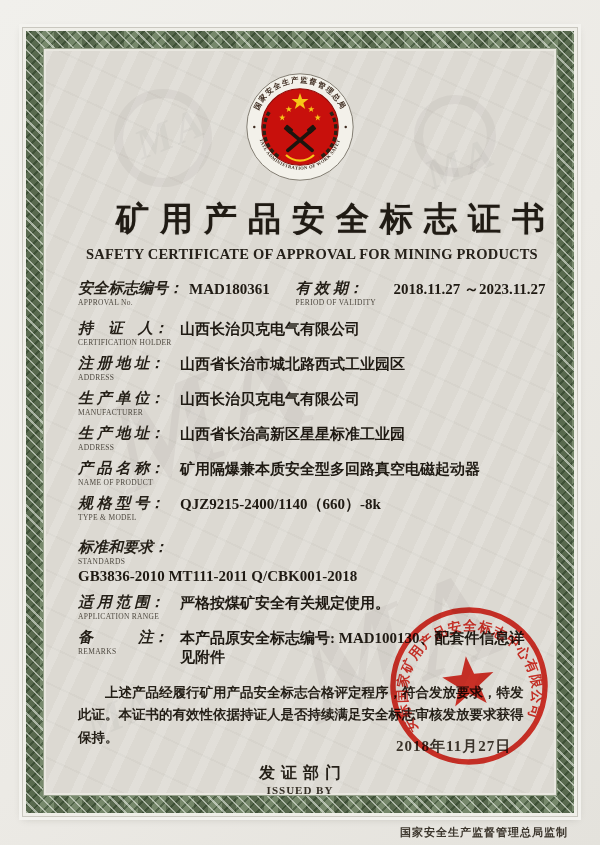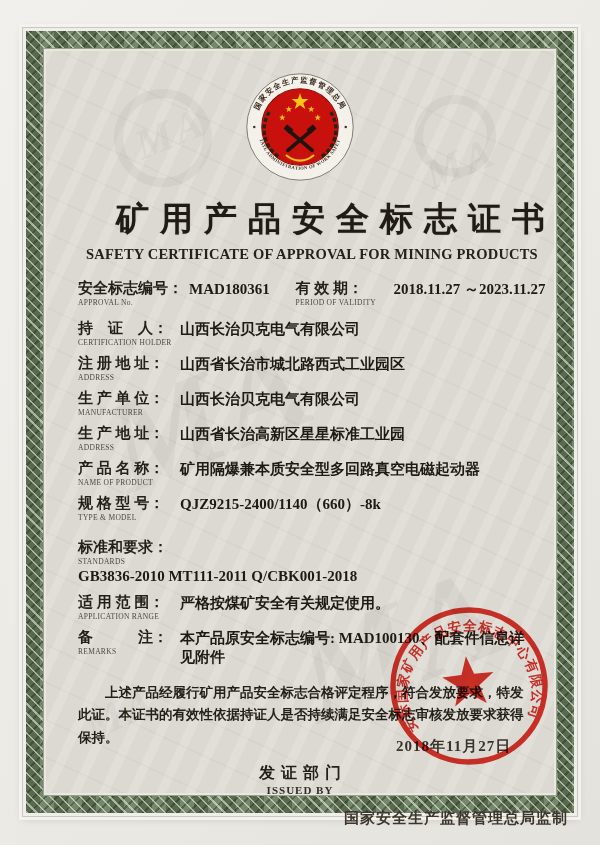--- a/index.html
+++ b/index.html
@@ -47,21 +47,21 @@
     text-indent:11px;
   }
   .title-en{
     text-align:center;font-size:14.5px;font-weight:bold;letter-spacing:.2px;
     margin-top:4px;color:#26211a;margin-left:24px;
   }
   
   .fields{padding:16px 28px 0 34px;position:relative;z-index:2;}
   .row{display:flex;align-items:flex-start;margin-bottom:7px;}
   .lbl{flex:0 0 auto;min-width:102px;}
-  .lbl .cn{display:block;font-size:15px;font-weight:bold;line-height:19px;color:#241f17;}
+  .lbl .cn{display:block;font-size:15px;font-weight:bold;line-height:19px;color:#241f17;font-style:italic;}
   .lbl .en{display:block;font-size:7.5px;letter-spacing:.3px;line-height:9px;color:#4d483f;}
   .val{flex:1;font-size:15px;font-weight:bold;line-height:19px;padding-top:1px;color:#1f1a13;}
   .row-dual{display:flex;margin-bottom:12px;}
   .pair{display:flex;align-items:flex-start;}
   .pair .val{flex:0 0 auto;padding-left:6px;}
   .pair-left{width:52%;}
   .gap-top{margin-top:16px;flex-direction:column;}
   
   .statement{
     padding:8px 26px 0 34px;font-size:13.5px;font-weight:bold;line-height:1.65;
@@ -74,21 +74,21 @@
     position:absolute;left:352px;top:688px;z-index:3;
     font-size:15px;font-weight:bold;letter-spacing:1px;color:#3a332a;
   }
   
   .stamp{
     position:absolute;left:344px;top:556px;width:162px;height:162px;z-index:4;
     transform:rotate(-6deg);mix-blend-mode:multiply;opacity:.92;
   }
   
   .page-footer{
-    position:absolute;right:32px;bottom:17px;font-size:15px;font-weight:bold;
+    position:absolute;right:32px;bottom:5px;font-size:11px;font-weight:bold;
     letter-spacing:1px;color:#3c362d;
   }
 </style>
 </head>
 <body>
 
 <div class="frame">
   <div class="paper">
 
     <div class="wm big" style="left:60px;top:290px;">MA</div>

